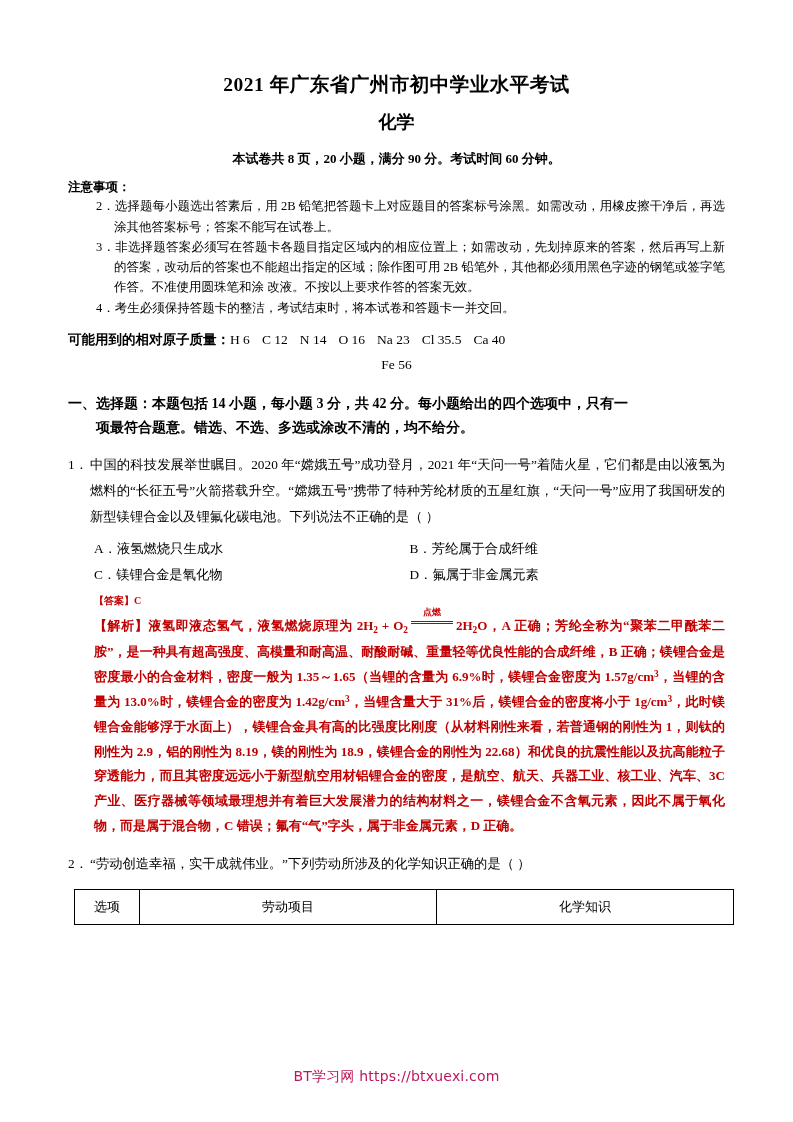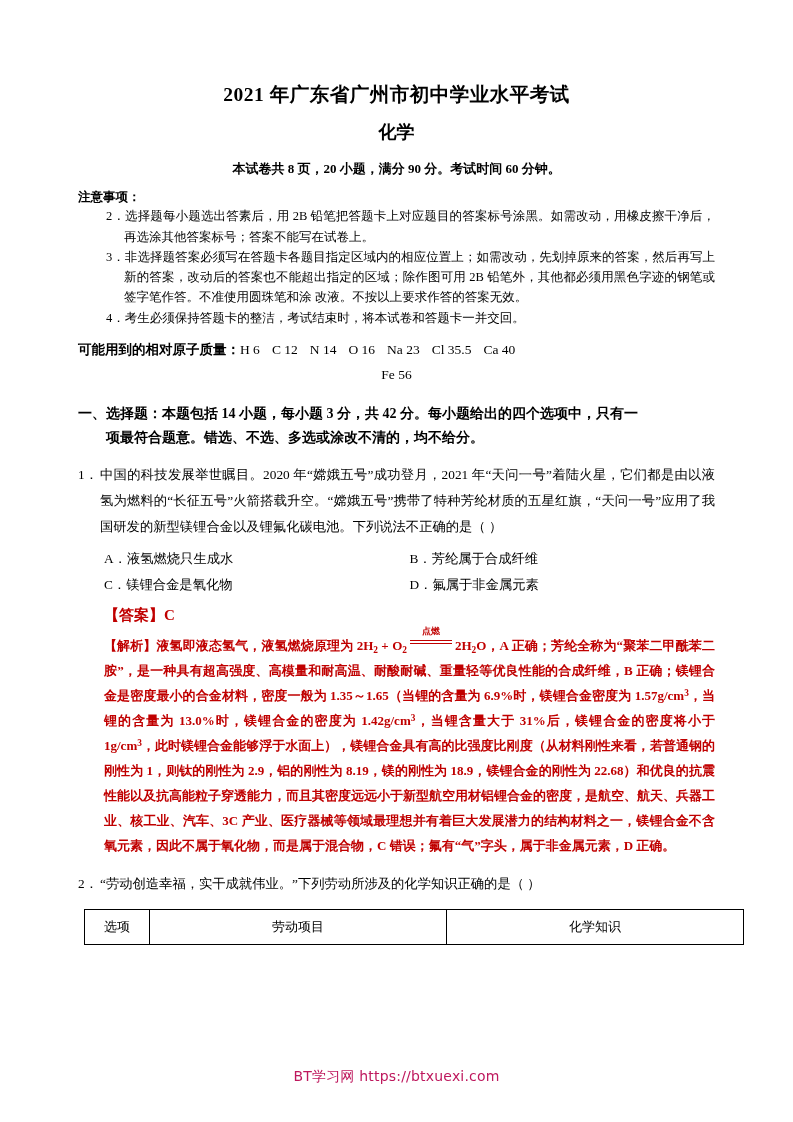--- a/index.html
+++ b/index.html
@@ -14,21 +14,21 @@
     font-family: "Liberation Serif", "DejaVu Serif", serif;
     color: #000000;
     overflow: hidden;
   }
   .page {
     position: absolute;
     left: 0; top: 0;
     width: 793px;
     height: 1122px;
     box-sizing: border-box;
-    padding: 16px;
+    padding: 6px;
   }
 
   
   .doc-title {
     text-align: center;
     font-size: 19.5px;
     font-weight: bold;
     letter-spacing: 0.5px;
     margin: 0;
     padding-top: 68px;
@@ -137,21 +137,21 @@
     display: flex;
     font-size: 13.3px;
     line-height: 1.95;
     padding-left: 26px;
   }
   .opt-cell {
     width: 50%;
     box-sizing: border-box;
   }
   .answer-line {
-    font-size: 15px;
+    font-size: 10px;
     line-height: 1.95;
     padding-left: 26px;
     color: #c00000;
     font-weight: bold;
     margin-top: 3px;
   }
   .answer-line .ans-val {
     font-weight: bold;
   }
 

